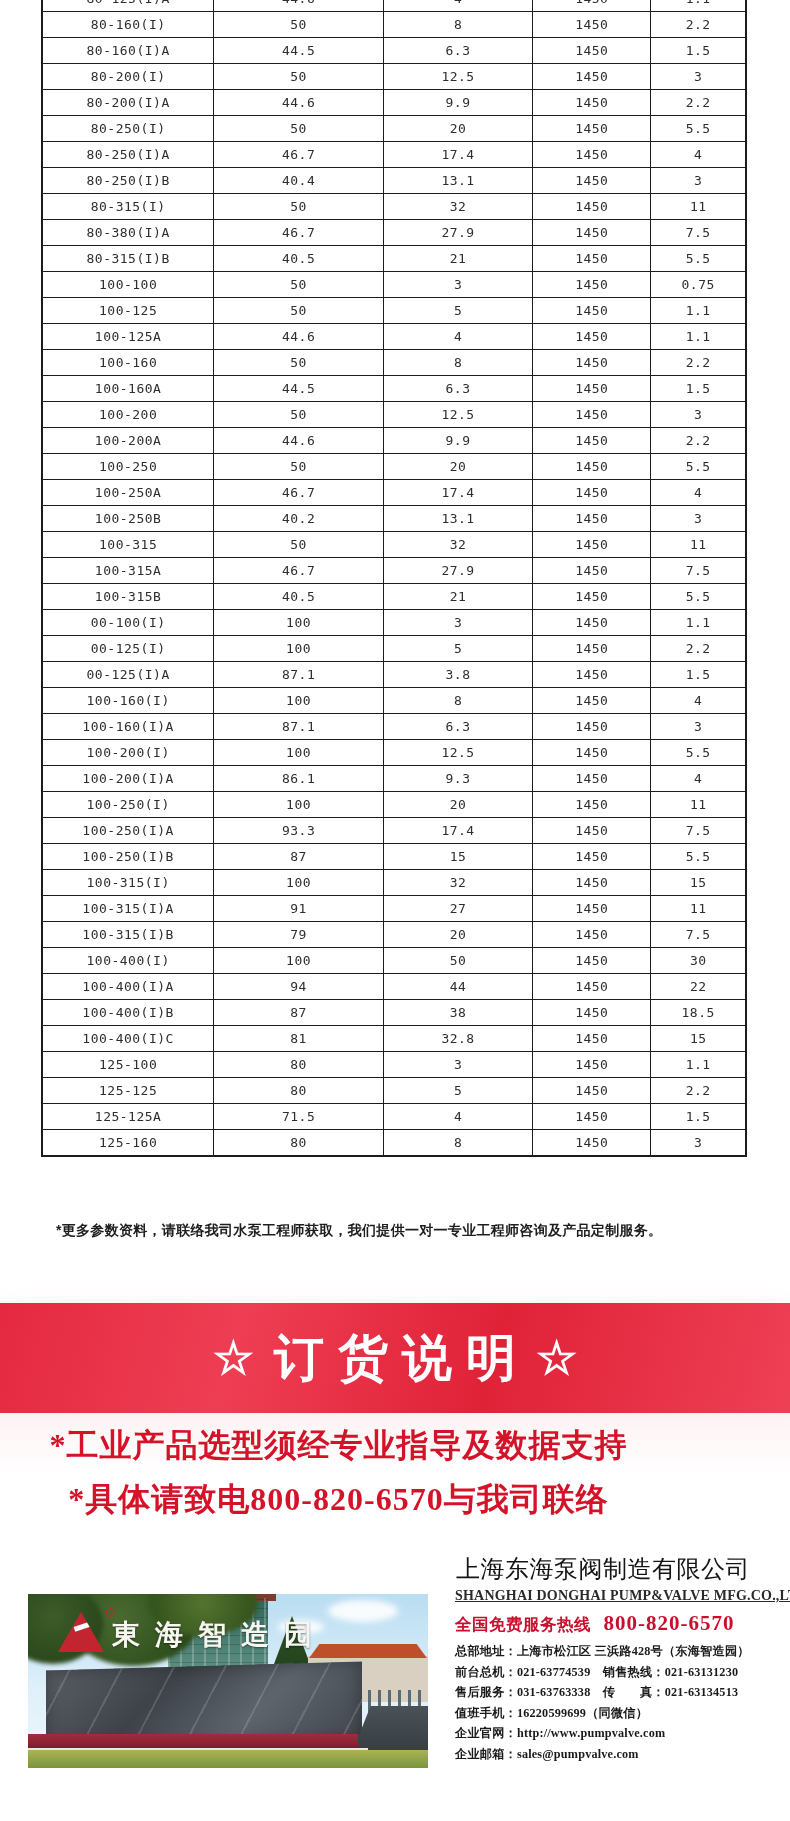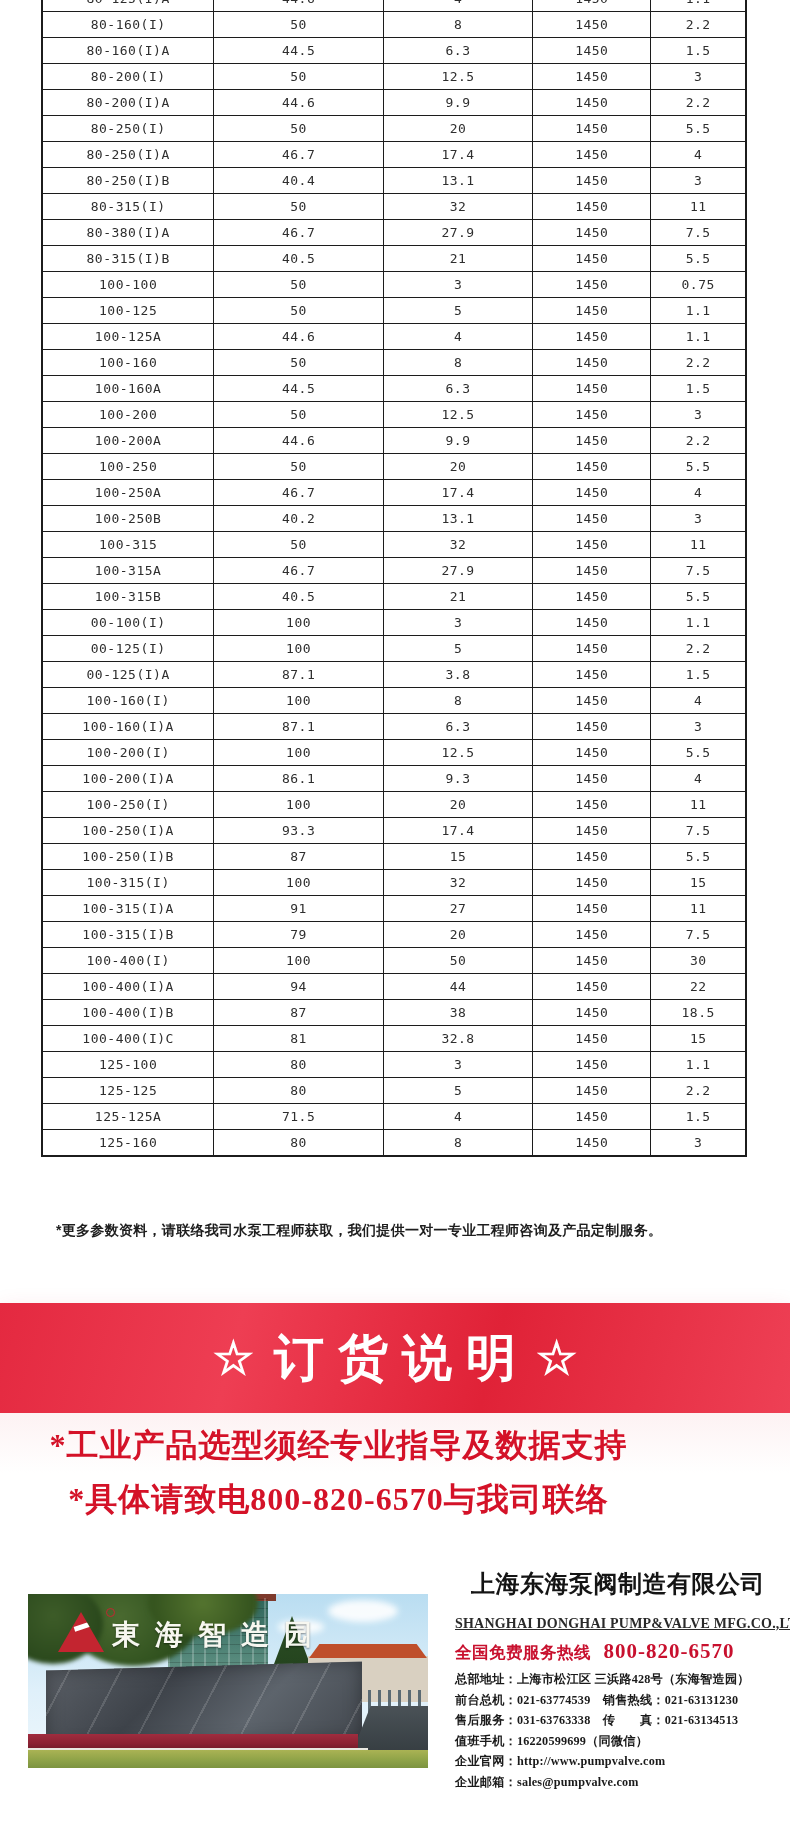--- a/index.html
+++ b/index.html
@@ -73,21 +73,21 @@
         background:linear-gradient(180deg,#a02c3e 0%,#8a2233 60%,#6f1b29 100%);
         filter:blur(.5px);}
   .curb{position:absolute;left:0;top:154px;width:340px;height:3px;z-index:4;background:#e9e9e2;}
   .lawn{position:absolute;left:0;top:156px;width:400px;height:18px;z-index:4;
         background:linear-gradient(180deg,#aab354 0%,#8fa348 55%,#7c9340 100%);}
   .road{position:absolute;left:318px;top:112px;width:82px;height:62px;z-index:3;
         background:linear-gradient(180deg,#4a5257,#30373b);
         clip-path:polygon(30% 0,100% 0,100% 100%,0 100%);}
 
   .company{position:absolute;left:455px;top:1552px;width:310px;}
-  .company-cn{margin:16px;font-size:24px;font-weight:700;color:#141414;letter-spacing:0.5px;
+  .company-cn{margin:1px;font-size:24px;font-weight:400;color:#141414;letter-spacing:0.5px;
         white-space:nowrap;}
   .company-en{margin:3px 0 0 0;font-family:"Liberation Serif",serif;font-size:14px;
         font-weight:700;color:#2a2a2a;letter-spacing:0.2px;white-space:nowrap;text-decoration:underline;}
   .hotline{margin-top:7px;color:#c8102e;font-weight:900;white-space:nowrap;}
   .hotline .lbl{font-size:16.5px;letter-spacing:0.5px;}
   .hotline .num{font-size:21px;font-family:"Liberation Serif",serif;margin-left:8px;letter-spacing:1px;}
   .contacts{list-style:none;margin:5px 0 0 0;padding:0;}
   .contacts li{font-family:"Liberation Serif",serif;font-size:12.2px;font-weight:700;
         color:#1a1a1a;line-height:20.5px;white-space:nowrap;letter-spacing:0.2px;}
 

